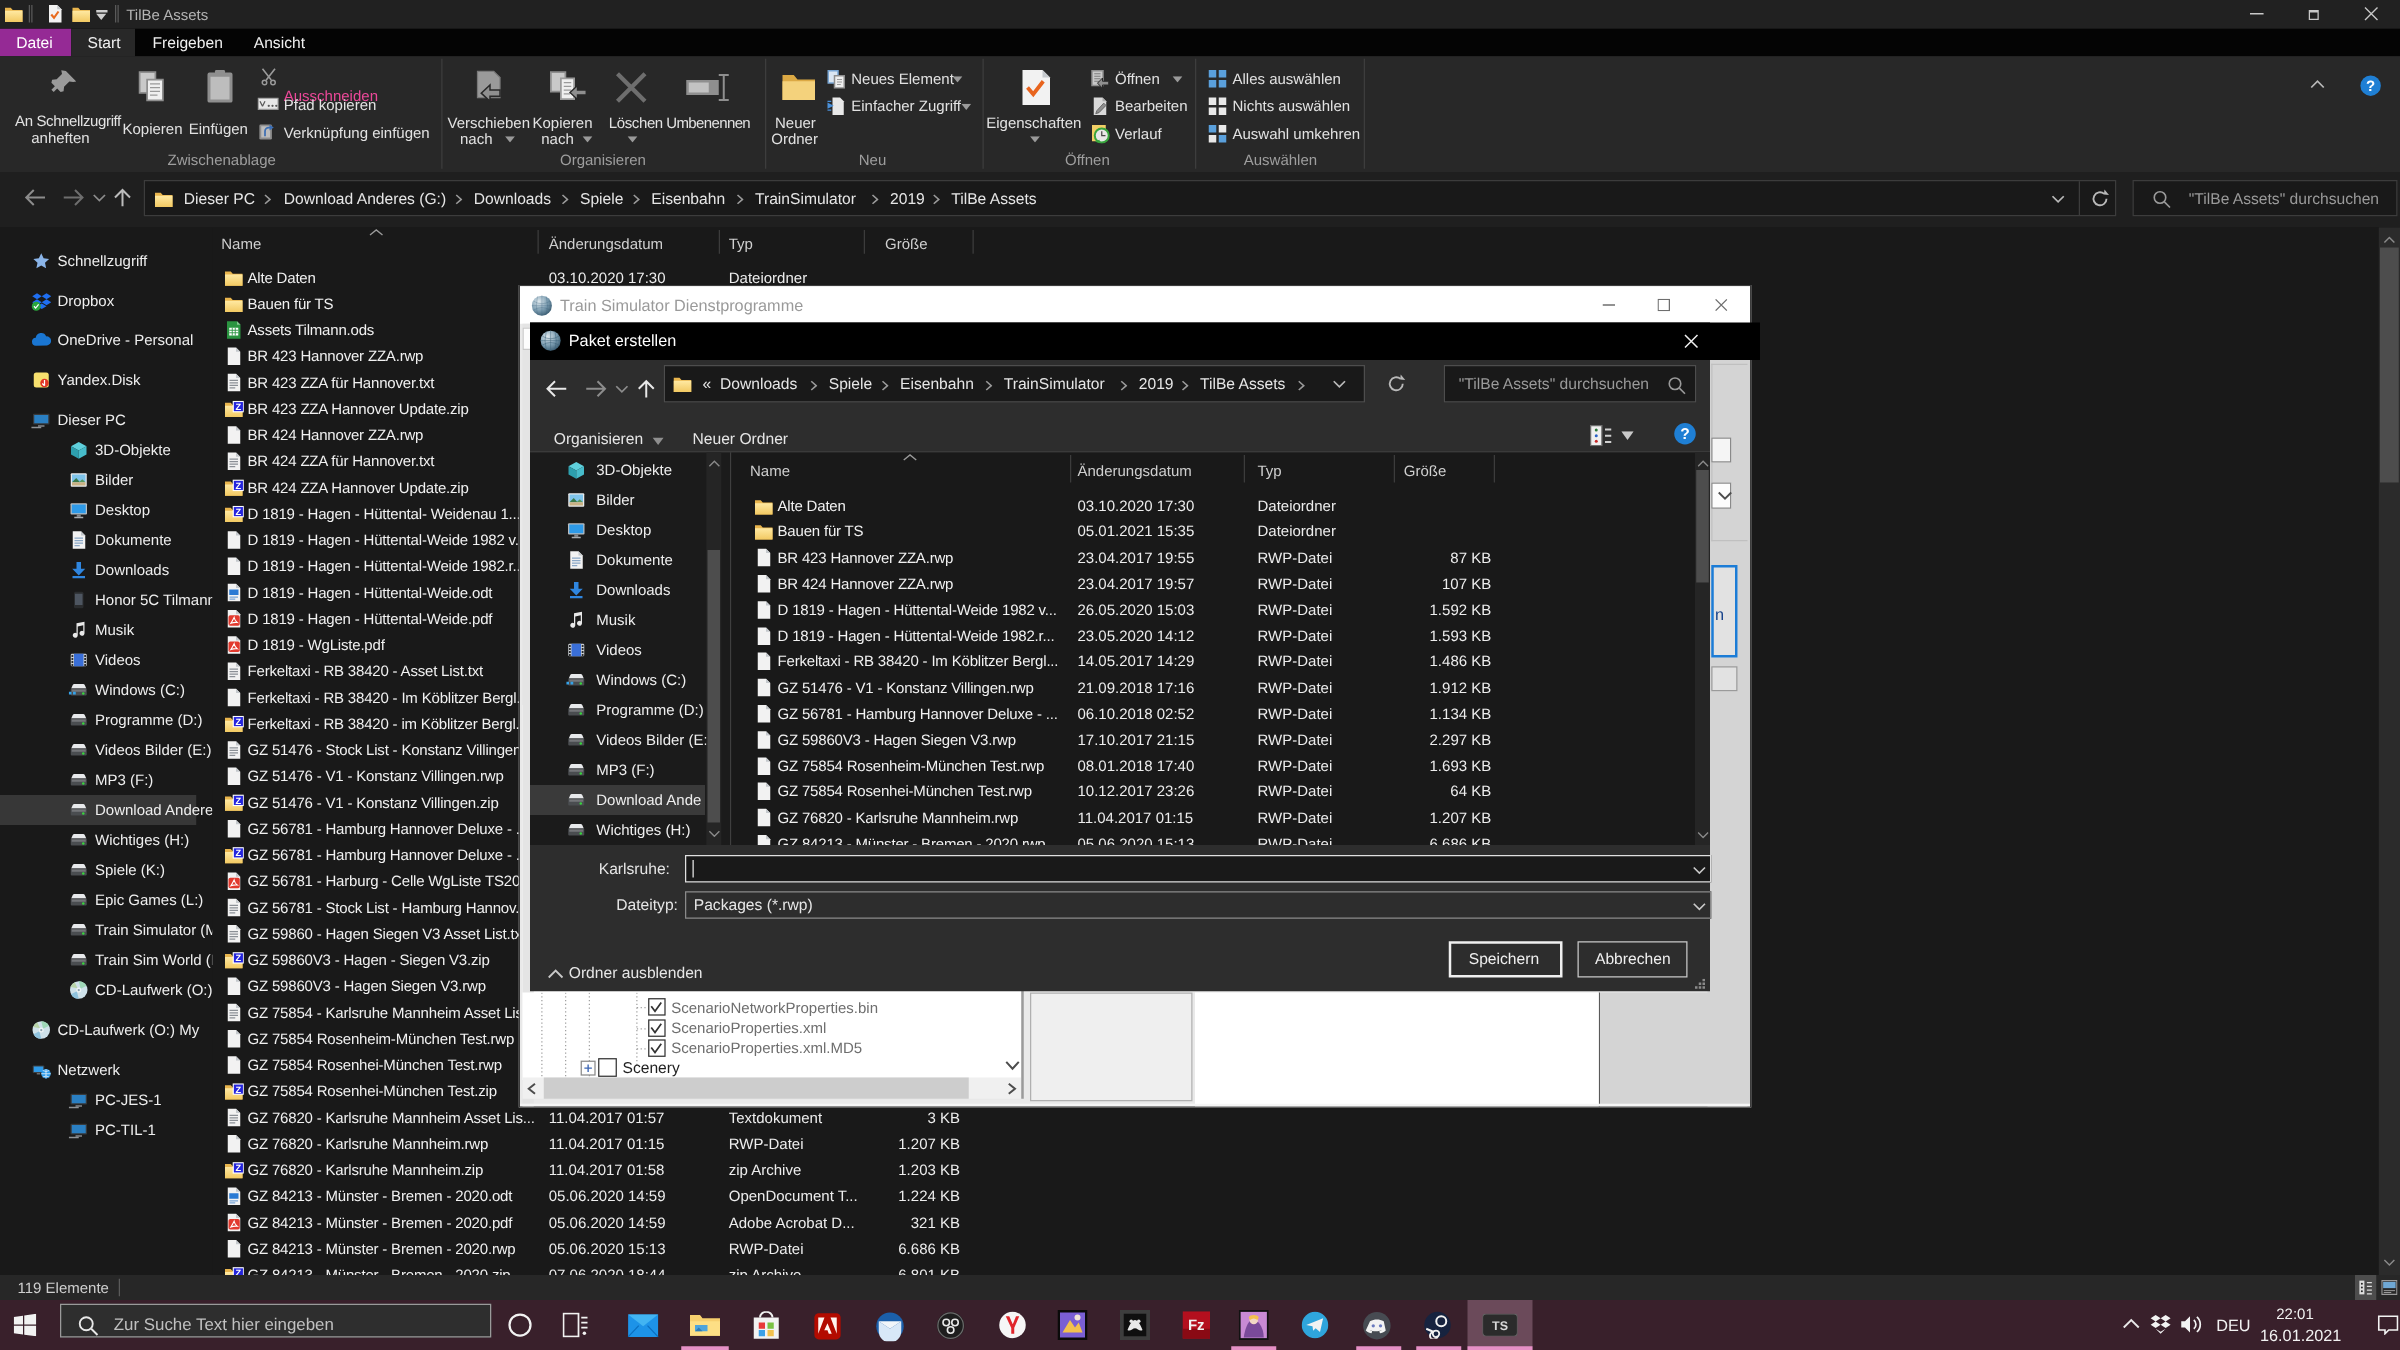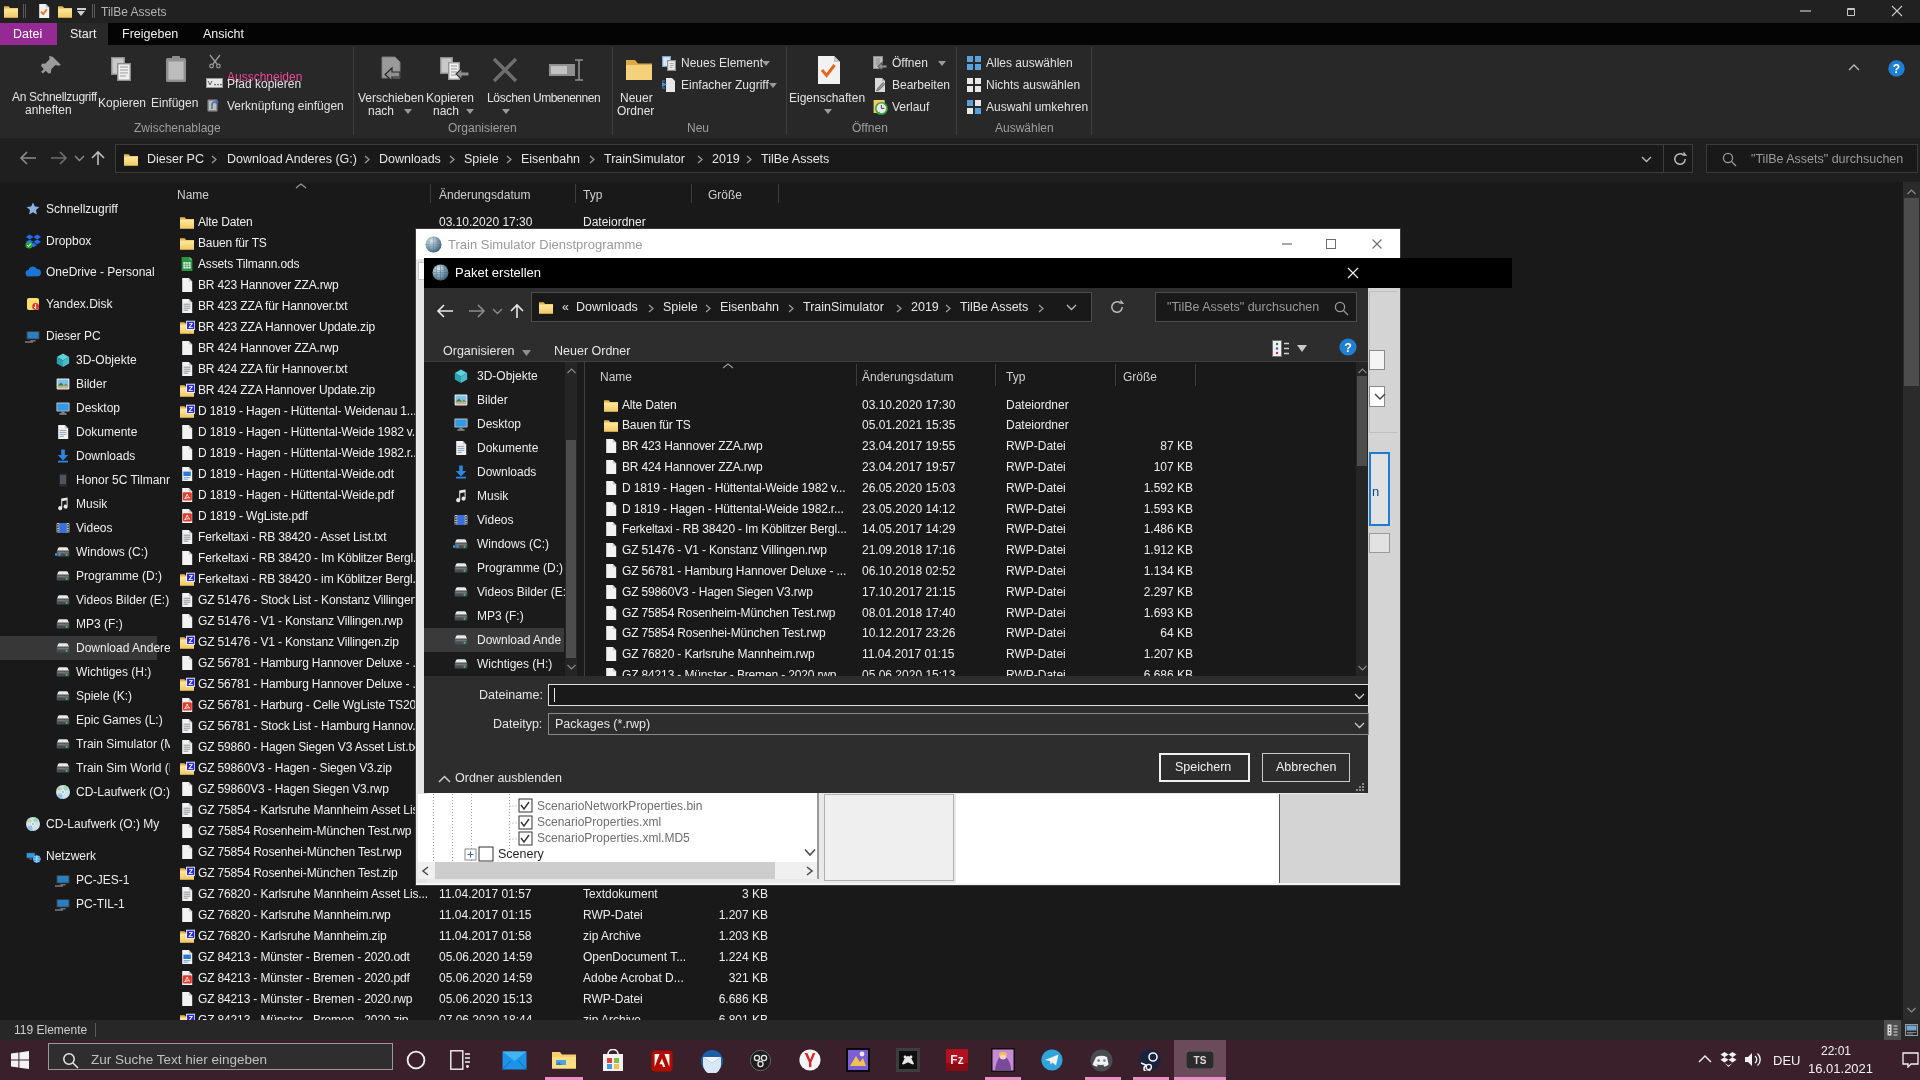--- a/index.html
+++ b/index.html
@@ -990,21 +990,21 @@
         <path d="M2,1 L7,5 L2,9" stroke="#4d4d4d" stroke-width="1.6" fill="none"></path>
       </svg>
   </div>
   <div class="ab" style="left:401px;top:335px;width:2px;height:315px;background:#9a9a9a"></div>
   <div class="ab" style="left:408px;top:565px;width:130px;height:87px;background:#efefef;border:1px solid #b0b0b0"></div>
   <div class="ab" style="left:540px;top:565px;width:323px;height:91px;background:#ffffff"></div>
   <div class="ab" style="left:0;top:654px;width:984px;height:2px;background:#f5f5f5"></div>
 </div>
 
 <div class="ab" id="dialog" style="left:424px;top:258px;width:944px;height:535px;background:#2d2d2d">
-  <div class="ab" style="left:0;top:0;width:1088px;height:30px;background:#000000">
+  <div class="ab" style="left:0;top:0;width:984px;height:30px;background:#000000">
     <svg class="ab" style="left:8px;top:6px" width="17" height="17">
       <circle cx="8.5" cy="8.5" r="8" fill="url(#glb1)"></circle>
       <path d="M2,5 q6.5,4 13,0 M2,12 q6.5,-4 13,0 M5,1 q-2,7.5 0,15 M12,1 q2,7.5 0,15 M0.5,8.5 h16 M8.5,0.5 v16" stroke="#3a6078" stroke-width="0.7" fill="none" opacity="0.55"></path>
     </svg>
     <div class="t" style="left:31px;top:7px;font-size:13px;color:#ffffff">Paket erstellen</div>
     <svg class="ab" style="left:923px;top:9px" width="12" height="12">
         <path d="M1,1 L11,11 M11,1 L1,11" stroke="#f0f0f0" stroke-width="1.2"></path>
       </svg>
   </div>
 
@@ -1317,21 +1317,21 @@
     <div class="ab" style="left:771px;top:0;width:12px;height:314px;background:#252525"></div>
     <svg class="ab" style="left:773px;top:6px" width="9" height="6">
         <path d="M0.5,5 L4.5,1 L8.5,5" stroke="#8a8a8a" stroke-width="1.1" fill="none"></path>
       </svg>
     <div class="ab" style="left:772px;top:14px;width:10px;height:90px;background:#4d4d4d"></div>
     <svg class="ab" style="left:773px;top:303px" width="9" height="6">
         <path d="M0.5,1 L4.5,5 L8.5,1" stroke="#8a8a8a" stroke-width="1.1" fill="none"></path>
       </svg>
   </div>
 
-  <div class="t" style="left:55px;top:430px;font-size:12.5px;color:#e6e6e6">Dateiname:</div>
+  <div class="t" style="left:55px;top:430px;font-size:12.5px;color:#e6e6e6">Karlsruhe:</div>
   <div class="ab" style="left:124px;top:426px;width:821px;height:22px;background:#191919;border:1px solid #e0e0e0">
     <div class="ab" style="left:5px;top:3px;width:1px;height:14px;background:#e8e8e8"></div>
     <svg class="ab" style="left:805px;top:8px" width="11" height="7">
         <path d="M1,1 L5.5,5.5 L10,1" stroke="#c9c9c9" stroke-width="1.3" fill="none"></path>
       </svg>
   </div>
   <div class="t" style="left:69px;top:459px;font-size:12.5px;color:#e6e6e6">Dateityp:</div>
   <div class="ab" style="left:124px;top:455px;width:821px;height:22px;background:#2d2d2d;border:1px solid #8a8a8a">
     <div class="t" style="left:6px;top:3px;font-size:12.5px;color:#e6e6e6">Packages (*.rwp)</div>
     <svg class="ab" style="left:805px;top:8px" width="11" height="7">

